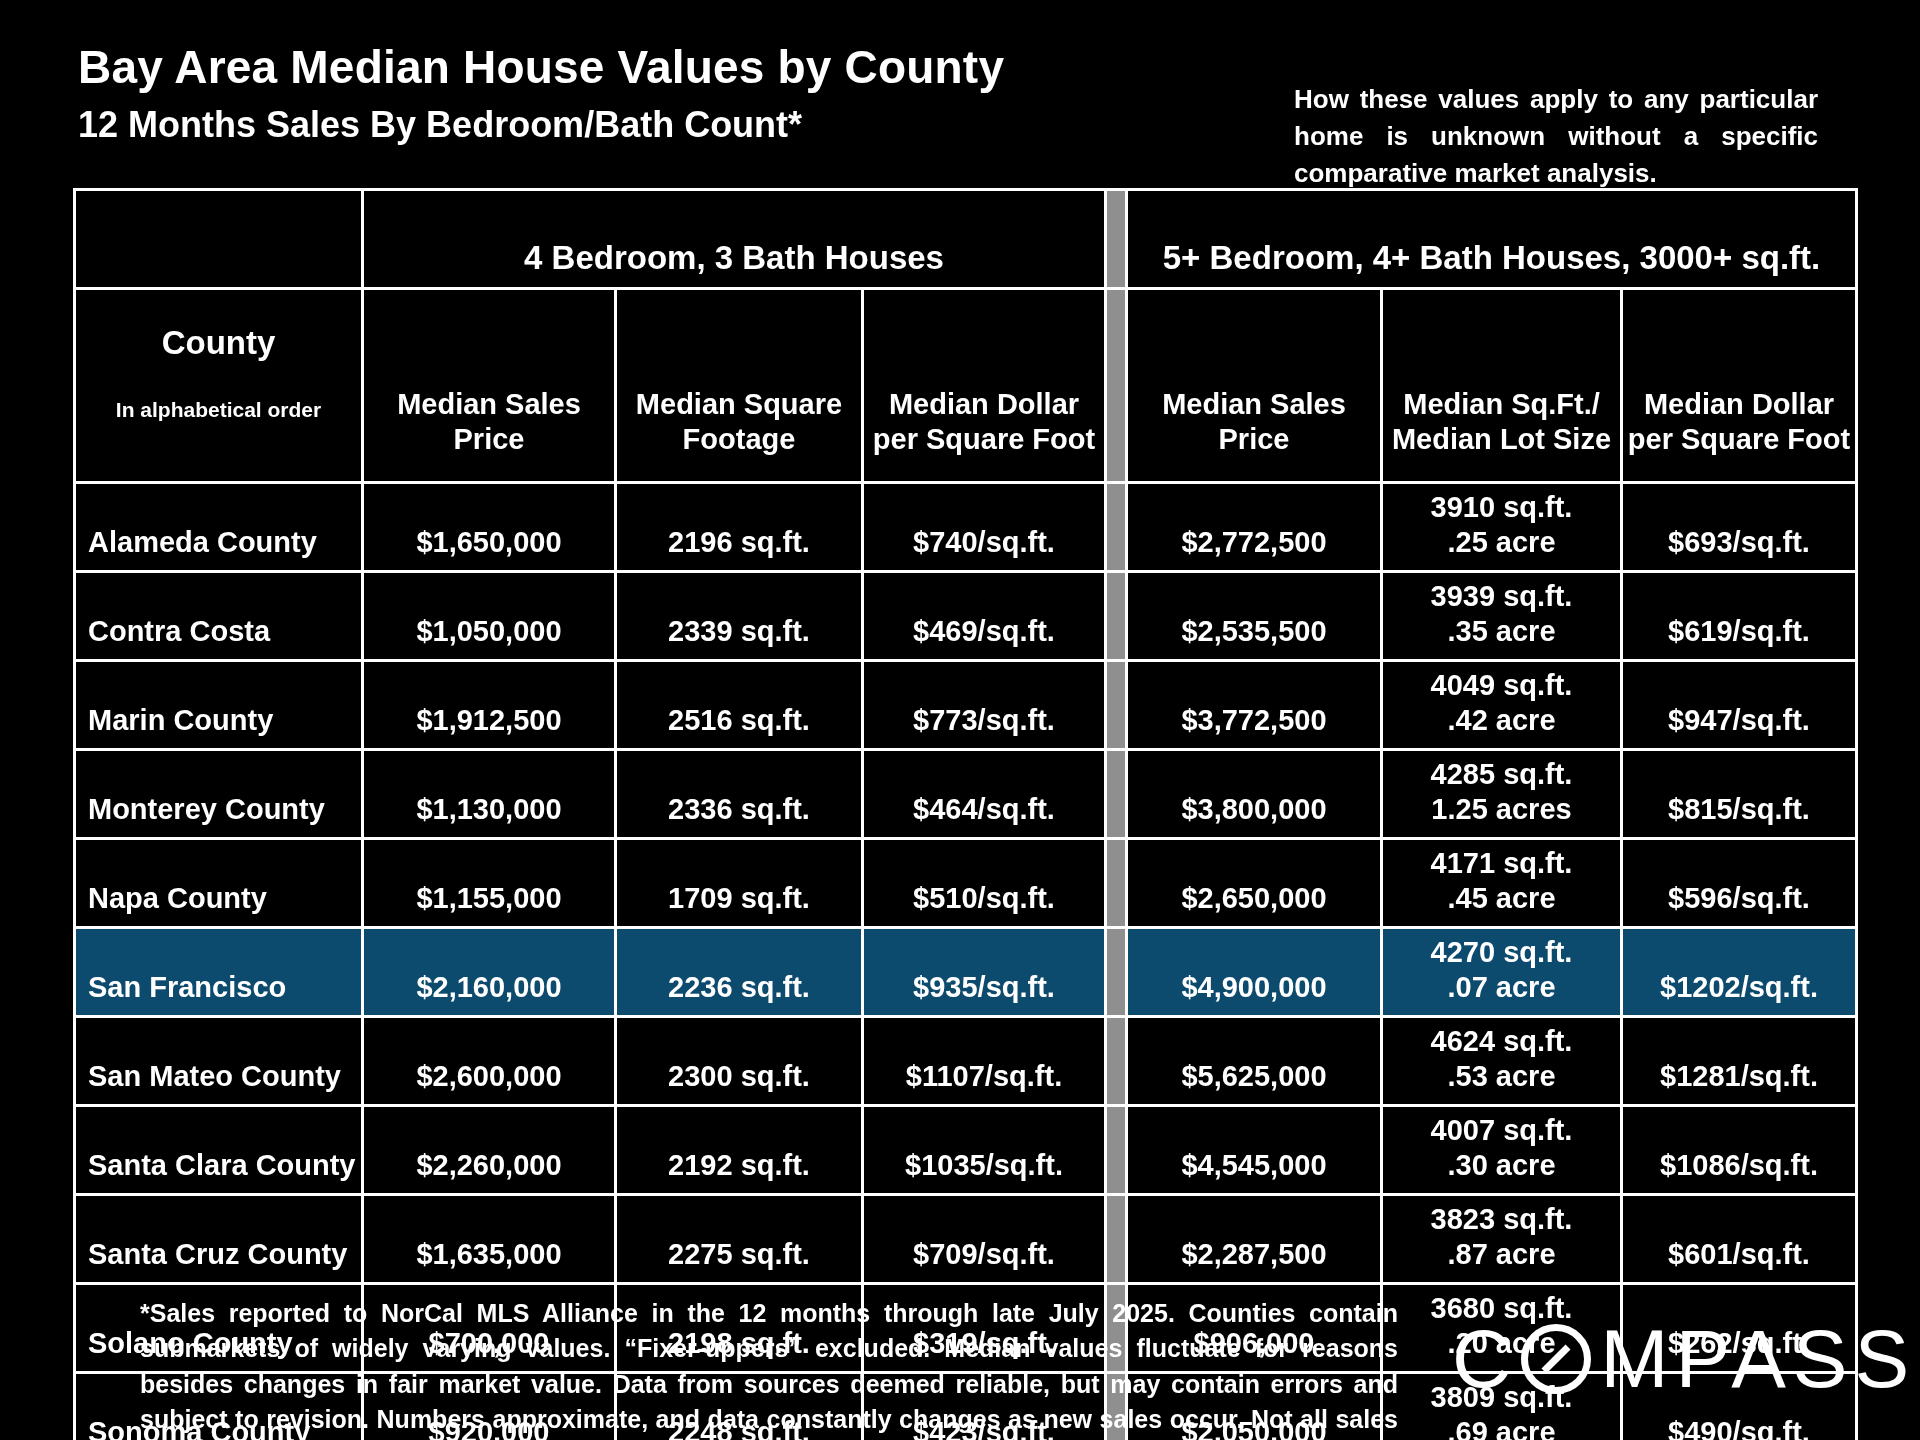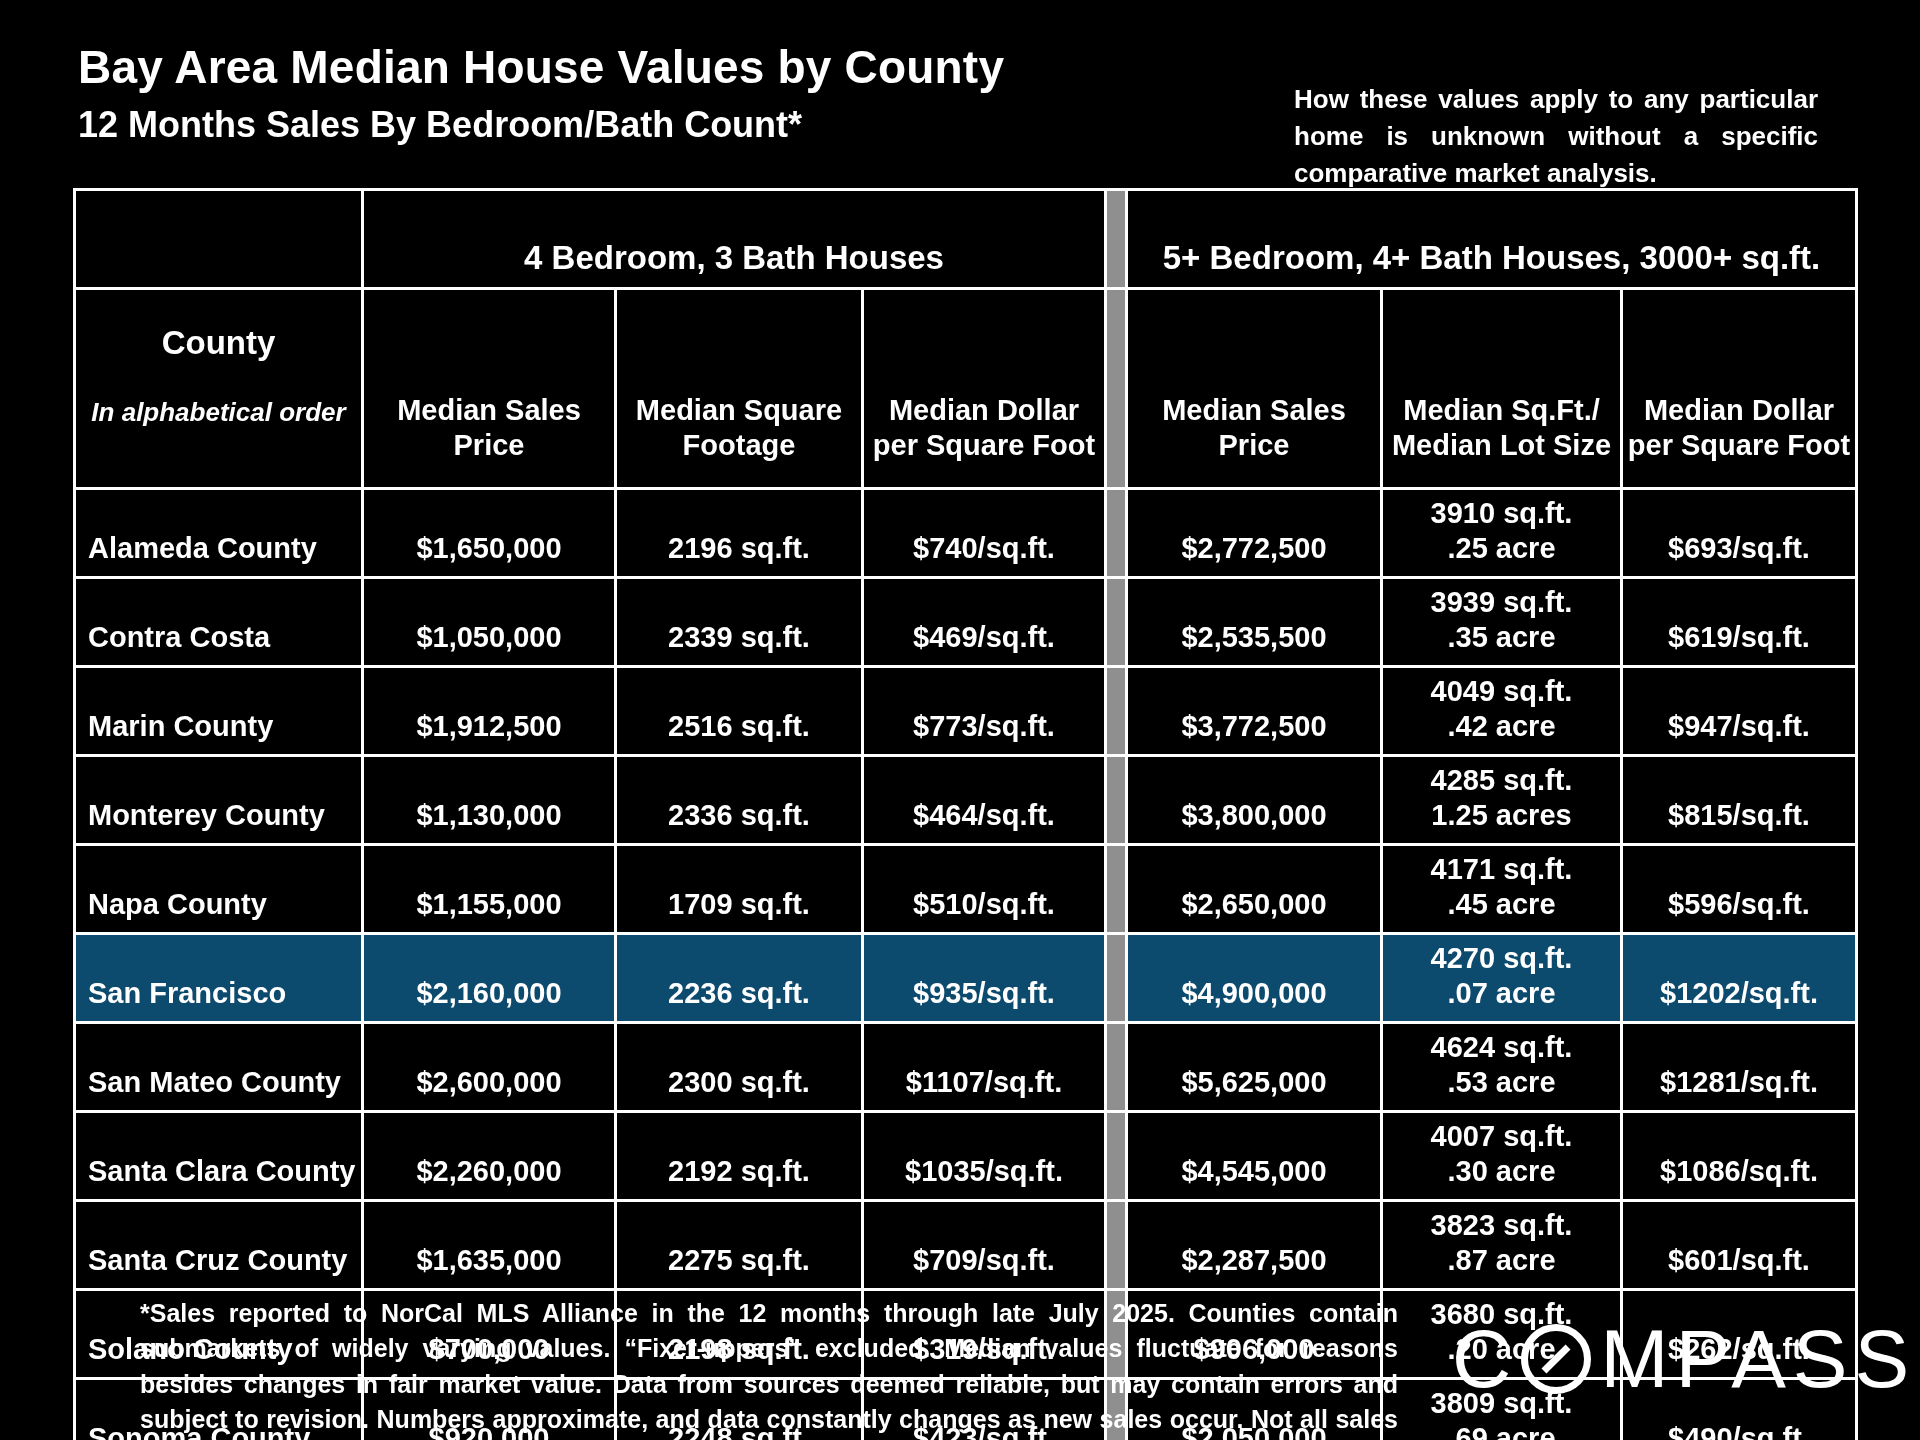--- a/index.html
+++ b/index.html
@@ -36,21 +36,21 @@
     vertical-align: bottom;
     text-align: center;
     white-space: pre-line;
     padding: 0 4px 10px 4px;
     background: #000;
   }
   th.group { font-size: 33px; height: 86px; padding-bottom: 12px; }
   th.corner { height: 86px; }
   tr.colhead th { font-size: 29px; line-height: 1.22; height: 74px; padding-bottom: 23px; }
   .ch-title { font-size: 33px; line-height: 1.1; }
-  .ch-sub { font-size: 26px; line-height: 1.2; font-style: italic; }
+  .ch-sub { font-size: 21px; line-height: 1.2; }
   tbody td { font-size: 29px; line-height: 1.2; height: 76px; padding-bottom: 9px; }
   tbody td.county { text-align: left; padding-left: 12px; }
   table.median th.divider, table.median td.divider { background: #8f8f8f; padding: 0; }
   tbody tr.highlight td { background: #0c4a6e; }
 
   
   .footnote {
     position: absolute; left: 140px; top: 1296px; width: 1258px;
     font-size: 25px; line-height: 1.41; text-align: justify;
   }

